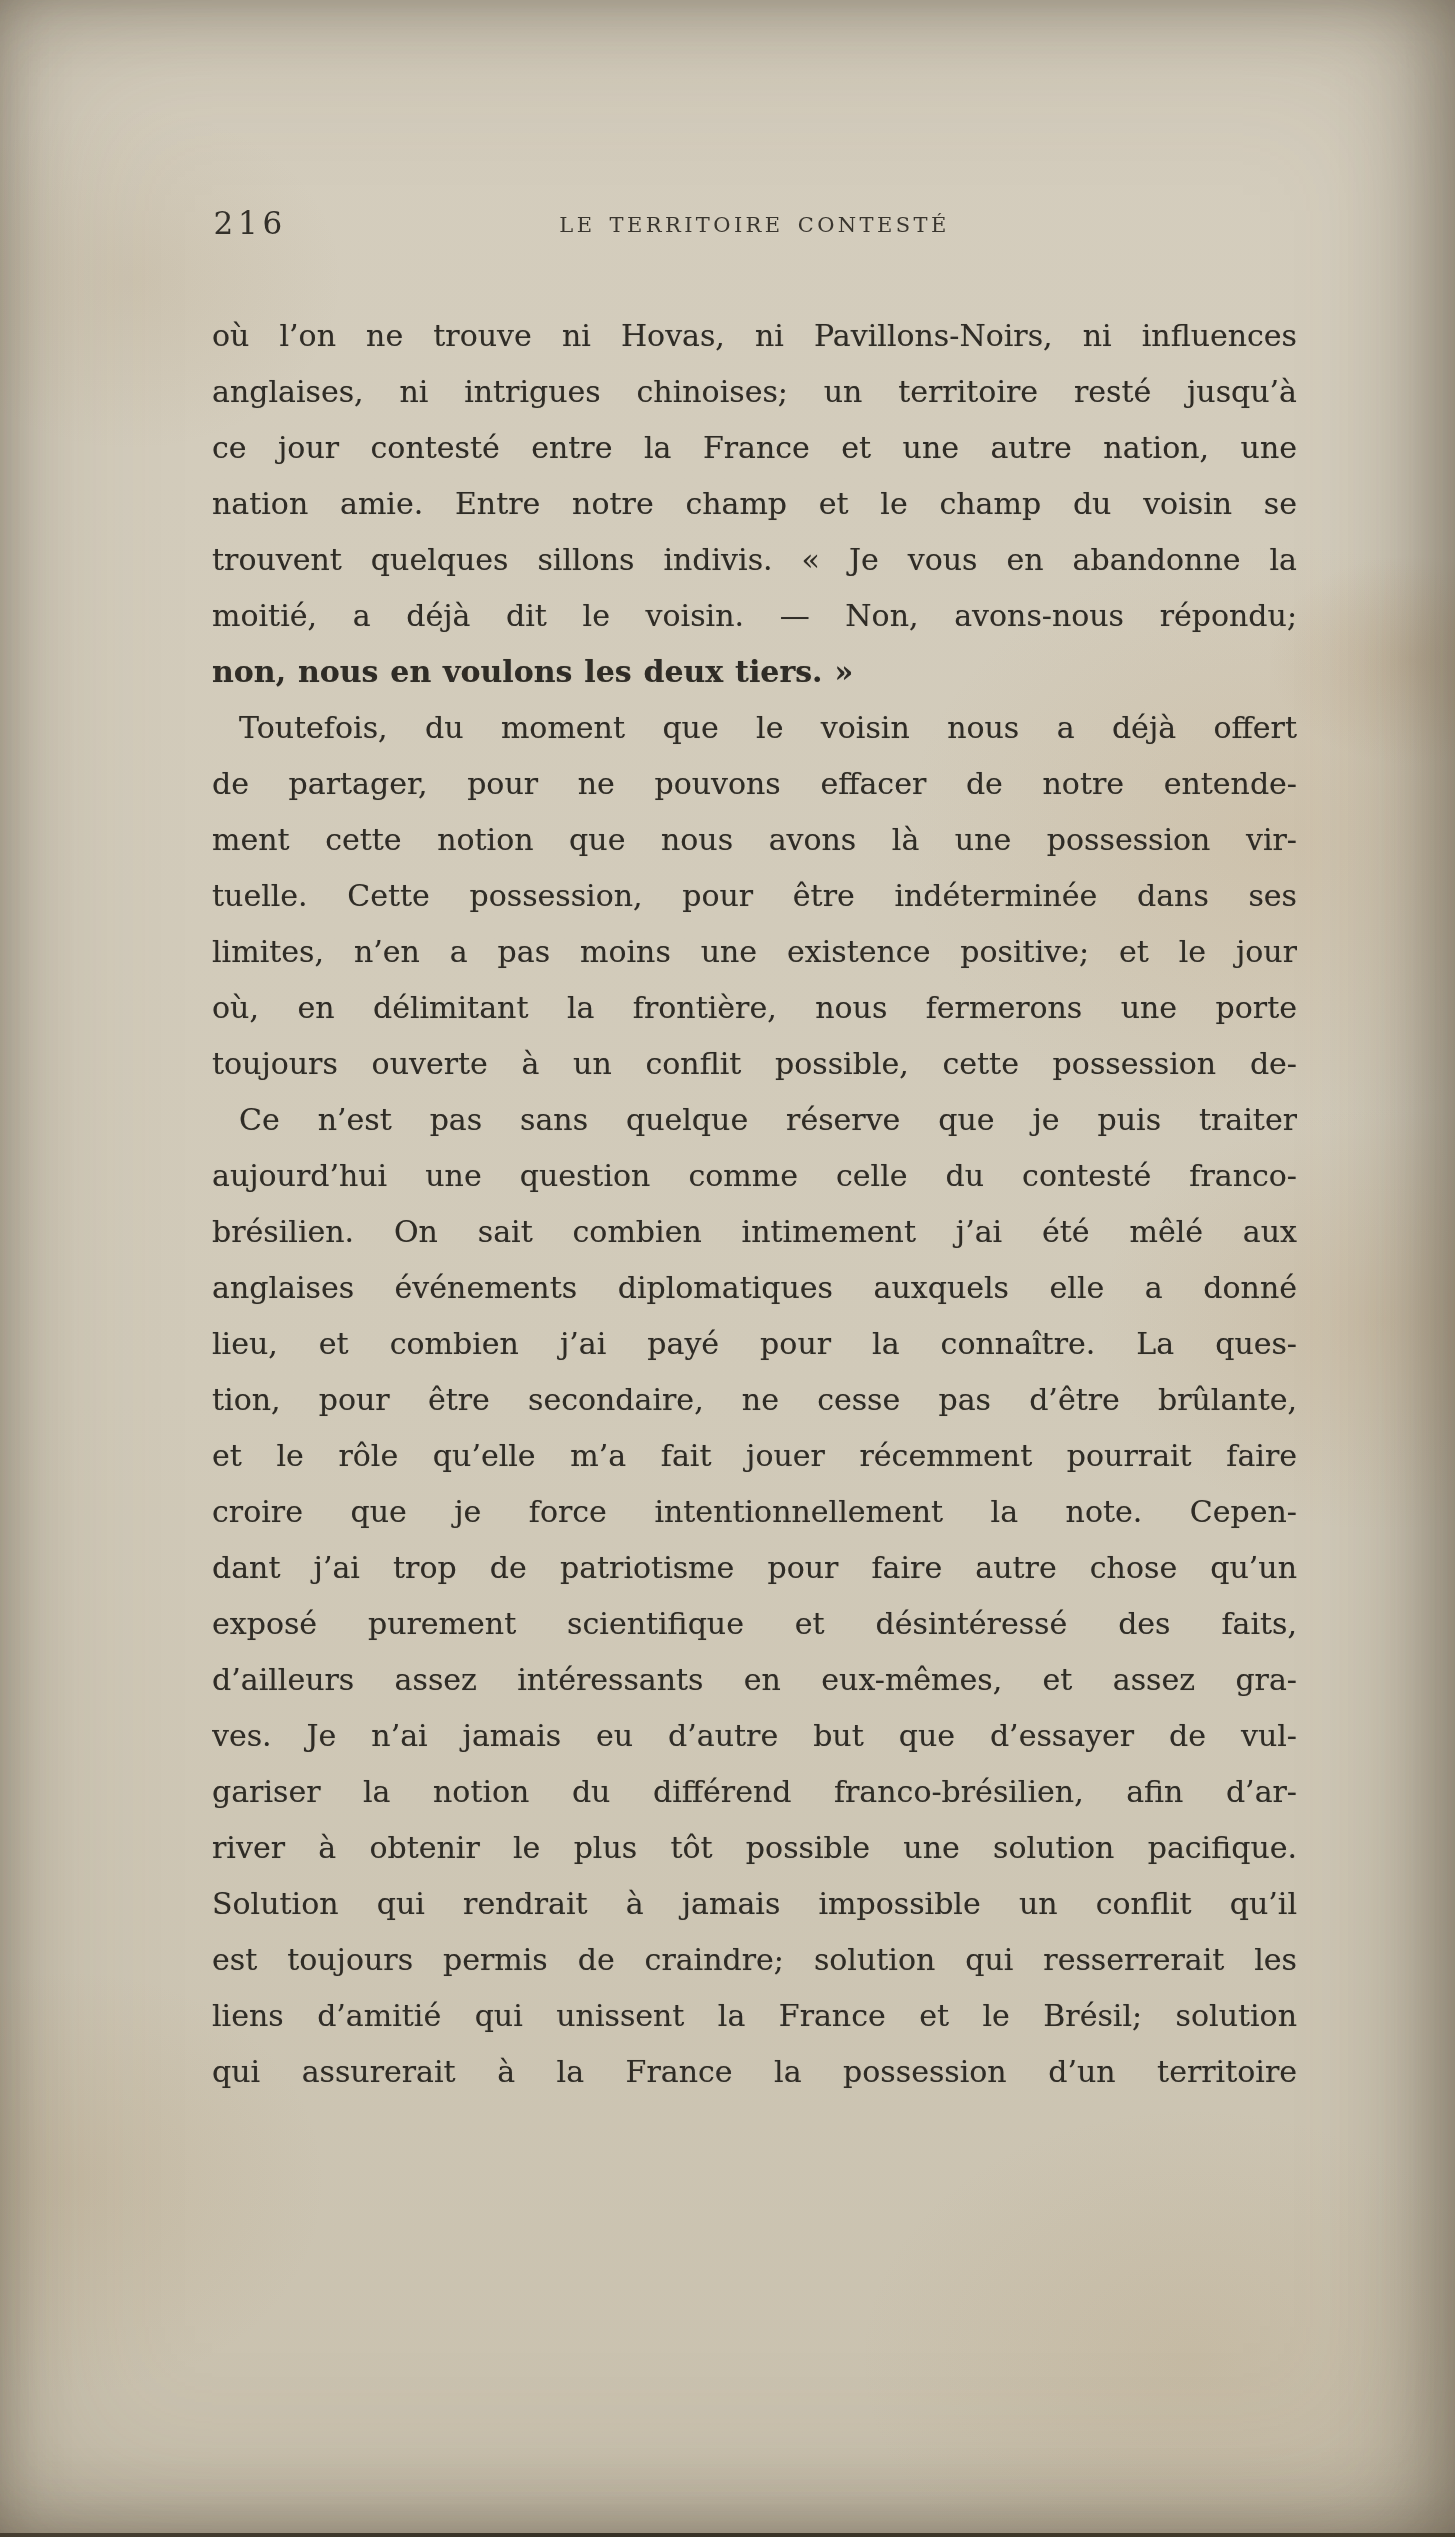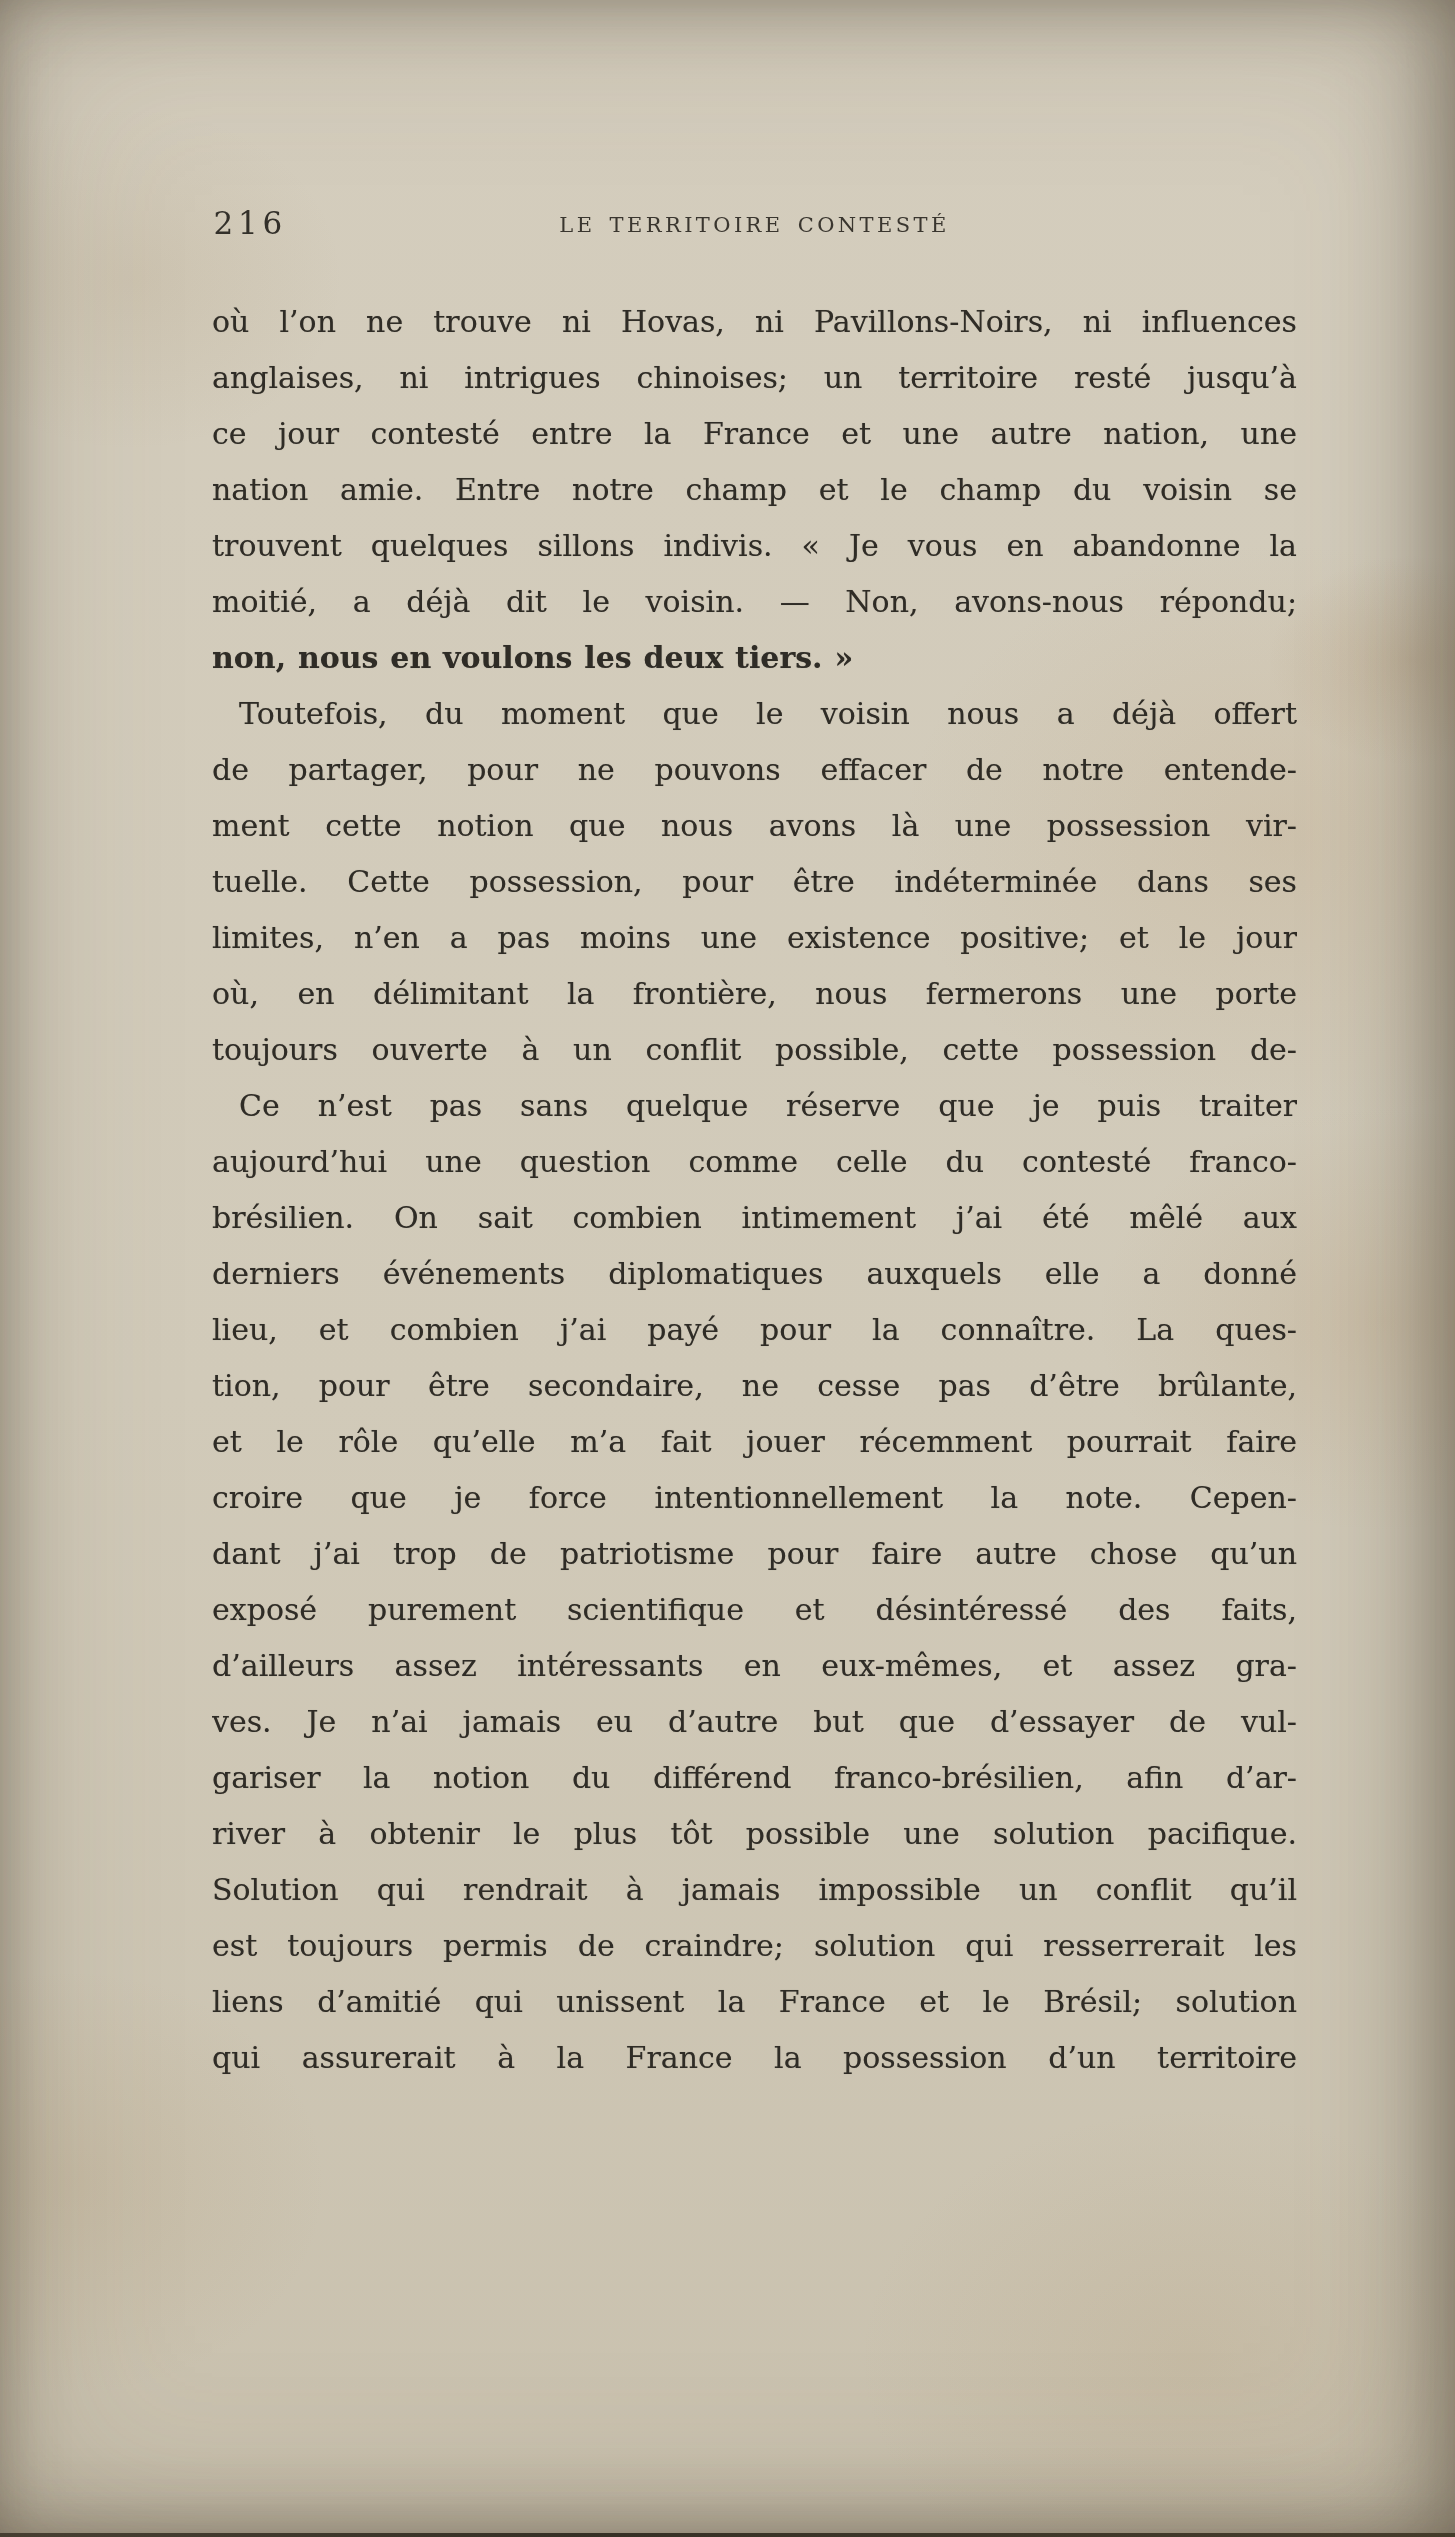--- a/index.html
+++ b/index.html
@@ -45,21 +45,21 @@
   }
   .content {
     position: absolute;
     left: 212px;
     top: 205px;
     width: 1085px;
   }
   .header-row {
     position: relative;
     height: 42px;
-    margin-bottom: 47px;
+    margin-bottom: 61px;
   }
   .page-number {
     position: absolute;
     left: 1.4px;
     top: 0;
     font-size: 31px;
     letter-spacing: 4.8px;
     color: #33302a;
   }
   .running-title {
@@ -114,21 +114,21 @@
         <div class="line indent">Toutefois, du moment que le voisin nous a déjà offert</div>
         <div class="line">de partager, pour ne pouvons effacer de notre entende-</div>
         <div class="line">ment cette notion que nous avons là une possession vir-</div>
         <div class="line">tuelle. Cette possession, pour être indéterminée dans ses</div>
         <div class="line">limites, n’en a pas moins une existence positive; et le jour</div>
         <div class="line">où, en délimitant la frontière, nous fermerons une porte</div>
         <div class="line">toujours ouverte à un conflit possible, cette possession de-</div>
         <div class="line indent">Ce n’est pas sans quelque réserve que je puis traiter</div>
         <div class="line">aujourd’hui une question comme celle du contesté franco-</div>
         <div class="line">brésilien. On sait combien intimement j’ai été mêlé aux</div>
-        <div class="line">derniers événements diplomatiques auxquels elle a donné</div>
+        <div class="line">anglaises événements diplomatiques auxquels elle a donné</div>
         <div class="line">lieu, et combien j’ai payé pour la connaître. La ques-</div>
         <div class="line">tion, pour être secondaire, ne cesse pas d’être brûlante,</div>
         <div class="line">et le rôle qu’elle m’a fait jouer récemment pourrait faire</div>
         <div class="line">croire que je force intentionnellement la note. Cepen-</div>
         <div class="line">dant j’ai trop de patriotisme pour faire autre chose qu’un</div>
         <div class="line">exposé purement scientifique et désintéressé des faits,</div>
         <div class="line">d’ailleurs assez intéressants en eux-mêmes, et assez gra-</div>
         <div class="line">ves. Je n’ai jamais eu d’autre but que d’essayer de vul-</div>
         <div class="line">gariser la notion du différend franco-brésilien, afin d’ar-</div>
         <div class="line">river à obtenir le plus tôt possible une solution pacifique.</div>

